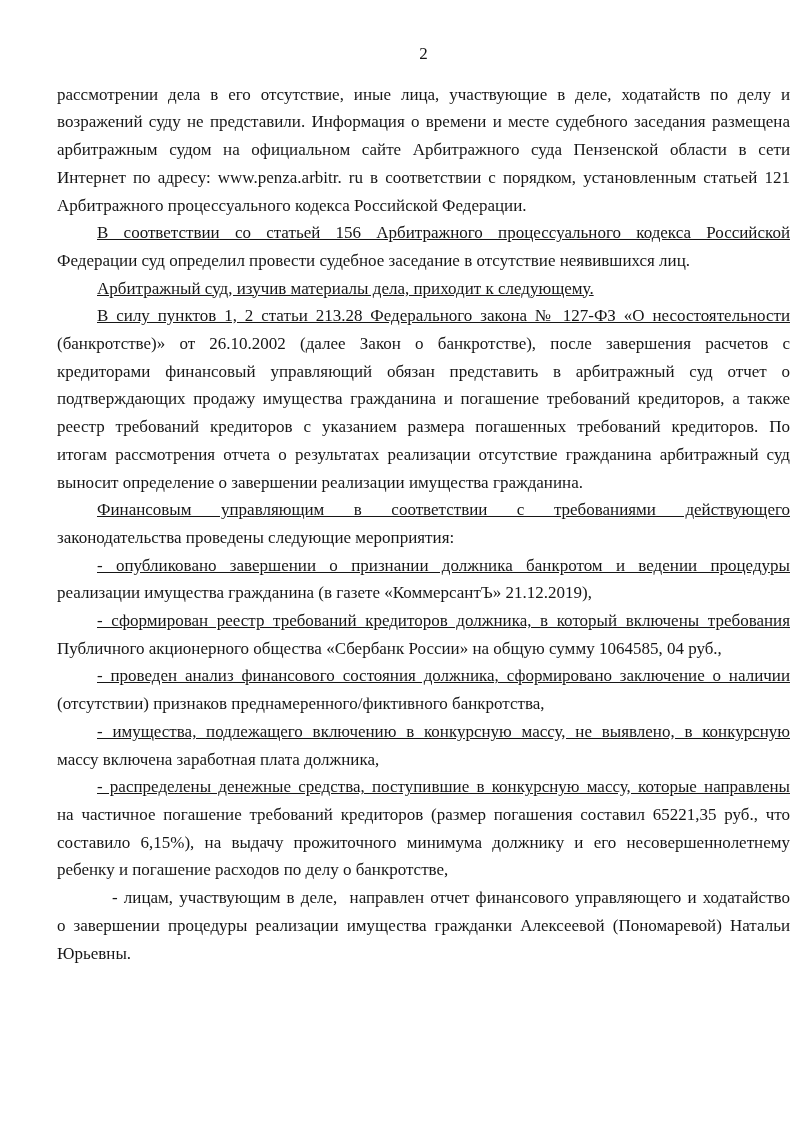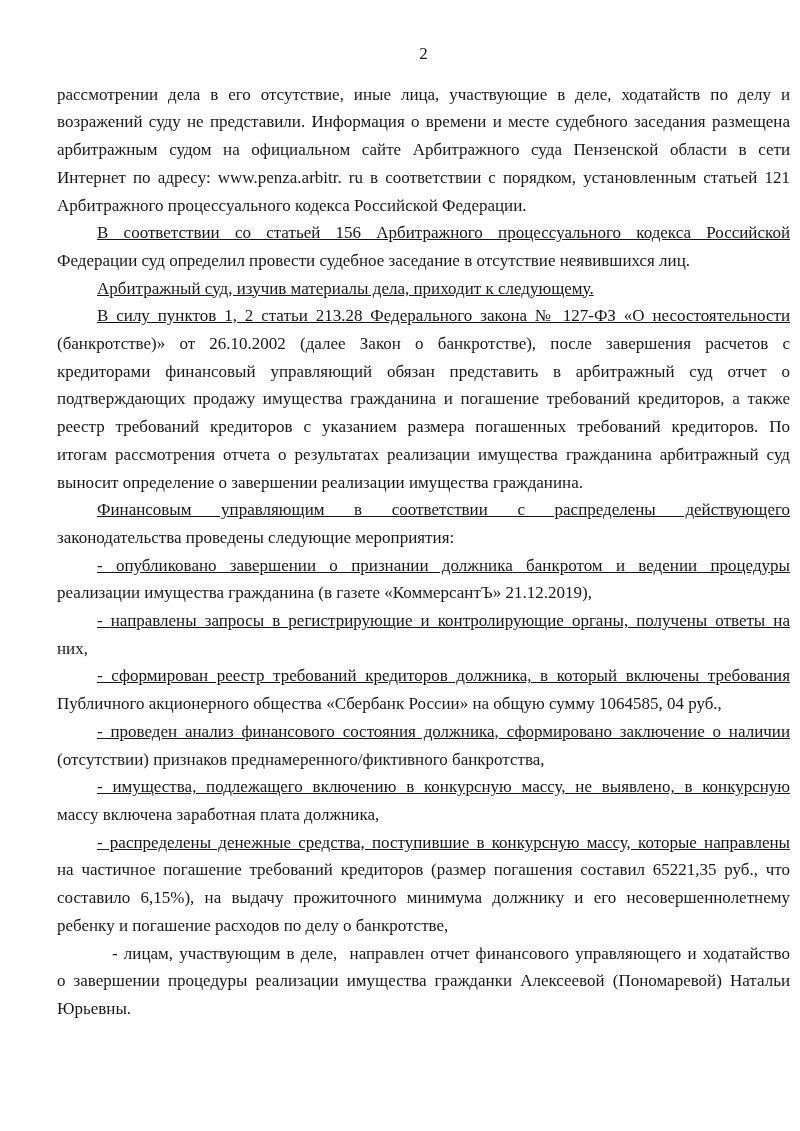--- a/index.html
+++ b/index.html
@@ -62,34 +62,30 @@
       </div>
       <div class="paragraph indent-normal">
         <div class="line first-line last-line">Арбитражный суд, изучив материалы дела, приходит к следующему.</div>
       </div>
       <div class="paragraph indent-normal">
         <div class="line first-line">В силу пунктов 1, 2 статьи 213.28 Федерального закона № 127-ФЗ «О несостоятельности</div>
         <div class="line">(банкротстве)» от 26.10.2002 (далее Закон о банкротстве), после завершения расчетов с</div>
         <div class="line">кредиторами финансовый управляющий обязан представить в арбитражный суд отчет о</div>
         <div class="line">подтверждающих продажу имущества гражданина и погашение требований кредиторов, а также</div>
         <div class="line">реестр требований кредиторов с указанием размера погашенных требований кредиторов. По</div>
-        <div class="line">итогам рассмотрения отчета о результатах реализации имущества гражданина арбитражный суд</div>
+        <div class="line">итогам рассмотрения отчета о результатах реализации отсутствие гражданина арбитражный суд</div>
         <div class="line last-line">выносит определение о завершении реализации имущества гражданина.</div>
       </div>
       <div class="paragraph indent-normal">
-        <div class="line first-line">Финансовым управляющим в соответствии с распределены действующего</div>
+        <div class="line first-line">Финансовым управляющим в соответствии с требованиями действующего</div>
         <div class="line last-line">законодательства проведены следующие мероприятия:</div>
       </div>
       <div class="paragraph indent-normal">
         <div class="line first-line">- опубликовано завершении о признании должника банкротом и ведении процедуры</div>
         <div class="line last-line">реализации имущества гражданина (в газете «КоммерсантЪ» 21.12.2019),</div>
-      </div>
-      <div class="paragraph indent-normal">
-        <div class="line first-line">- направлены запросы в регистрирующие и контролирующие органы, получены ответы на</div>
-        <div class="line last-line">них,</div>
       </div>
       <div class="paragraph indent-normal">
         <div class="line first-line">- сформирован реестр требований кредиторов должника, в который включены требования</div>
         <div class="line last-line">Публичного акционерного общества «Сбербанк России» на общую сумму 1064585, 04 руб.,</div>
       </div>
       <div class="paragraph indent-normal">
         <div class="line first-line">- проведен анализ финансового состояния должника, сформировано заключение о наличии</div>
         <div class="line last-line">(отсутствии) признаков преднамеренного/фиктивного банкротства,</div>
       </div>
       <div class="paragraph indent-normal">

